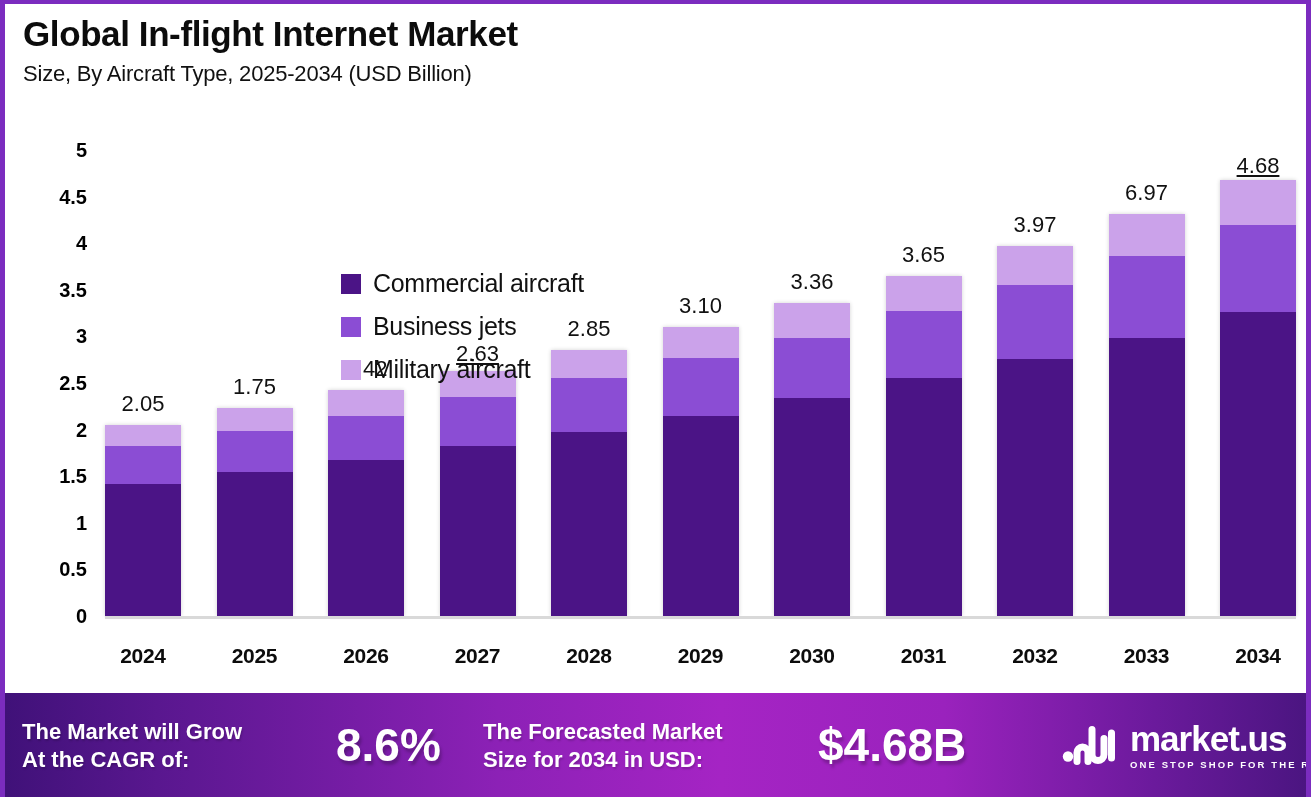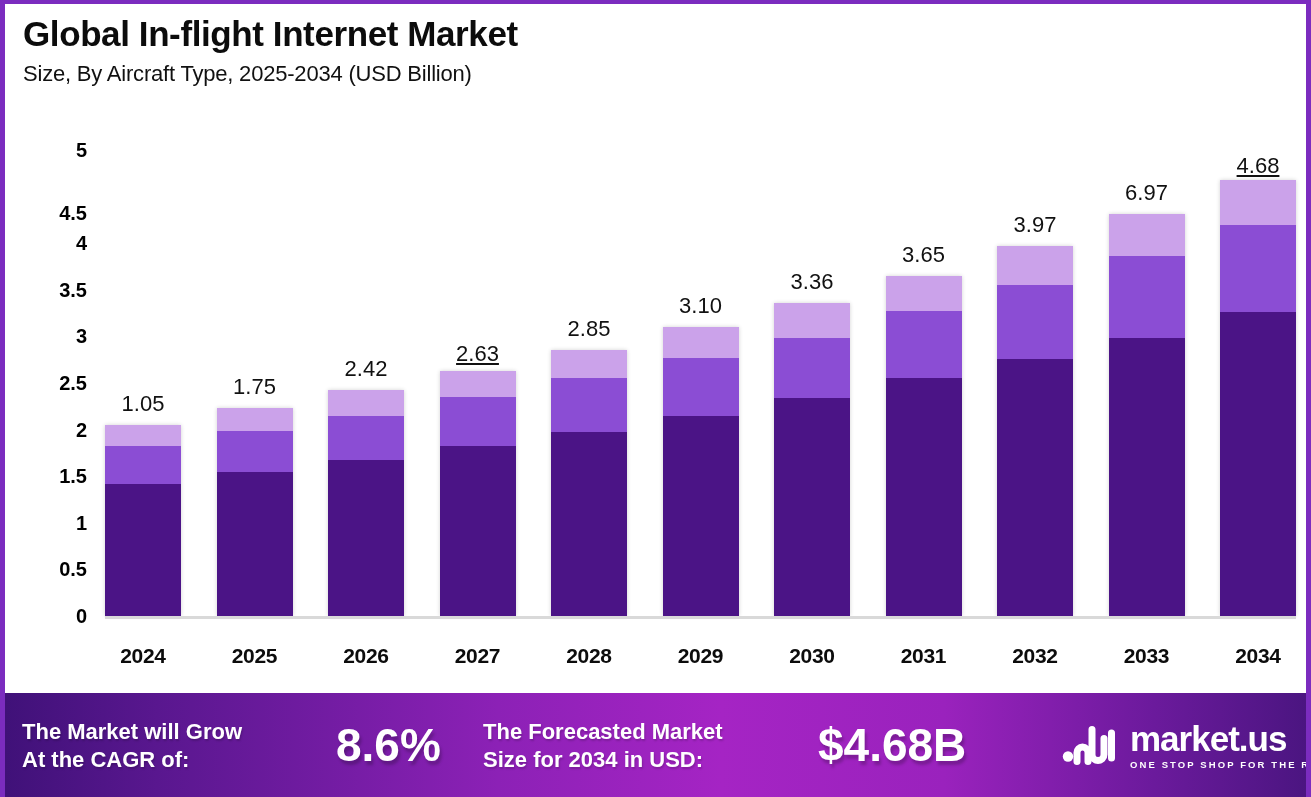--- a/index.html
+++ b/index.html
@@ -125,28 +125,28 @@
     <div class="yaxis">
         <div class="ytick" style="top: 487px;">0</div>
         <div class="ytick" style="top: 440.4px;">0.5</div>
         <div class="ytick" style="top: 393.8px;">1</div>
         <div class="ytick" style="top: 347.2px;">1.5</div>
         <div class="ytick" style="top: 300.6px;">2</div>
         <div class="ytick" style="top: 254px;">2.5</div>
         <div class="ytick" style="top: 207.4px;">3</div>
         <div class="ytick" style="top: 160.8px;">3.5</div>
         <div class="ytick" style="top: 114.2px;">4</div>
-        <div class="ytick" style="top: 67.6px; margin-top: 16px;">4.5</div>
+        <div class="ytick" style="top: 67.6px;">4.5</div>
         <div class="ytick" style="top: 21px;">5</div>
       </div>
 
     <div class="plot">
       <div class="bars">
           <div class="barwrap">
-            <div class="vlabel" style="bottom: 199.06px;">1.05</div>
+            <div class="vlabel" style="bottom: 199.06px;">2.05</div>
             <div class="bar" style="height: 191.06px;">
               <div class="seg-military" style="height: 21.436px;"></div>
               <div class="seg-business" style="height: 37.28px;"></div>
               <div class="seg-commercial" style="height: 132.344px;"></div>
             </div>
           </div>
           <div class="barwrap">
             <div class="vlabel" style="bottom: 215.836px;">1.75</div>
             <div class="bar" style="height: 207.836px;">
               <div class="seg-military" style="height: 23.3px;"></div>
@@ -237,20 +237,34 @@
         <div class="xtick">2027</div>
         <div class="xtick">2028</div>
         <div class="xtick">2029</div>
         <div class="xtick">2030</div>
         <div class="xtick">2031</div>
         <div class="xtick">2032</div>
         <div class="xtick">2033</div>
         <div class="xtick">2034</div>
       </div>
 
+    <div class="legend">
+        <div class="legend-row">
+          <span class="legend-swatch" style="background: rgb(75, 20, 134);"></span>
+          <span class="legend-label">Commercial aircraft</span>
+        </div>
+        <div class="legend-row">
+          <span class="legend-swatch" style="background: rgb(139, 77, 212);"></span>
+          <span class="legend-label">Business jets</span>
+        </div>
+        <div class="legend-row">
+          <span class="legend-swatch" style="background: rgb(203, 162, 234);"></span>
+          <span class="legend-label">Military aircraft</span>
+        </div>
+      </div>
   </div>
 
   <div class="footer">
     <div class="footer-text f-cagr-label">
       <div>The Market will Grow</div>
       <div>At the CAGR of:</div>
     </div>
     <div class="footer-big f-cagr-value">8.6%</div>
 
     <div class="footer-text f-size-label">

